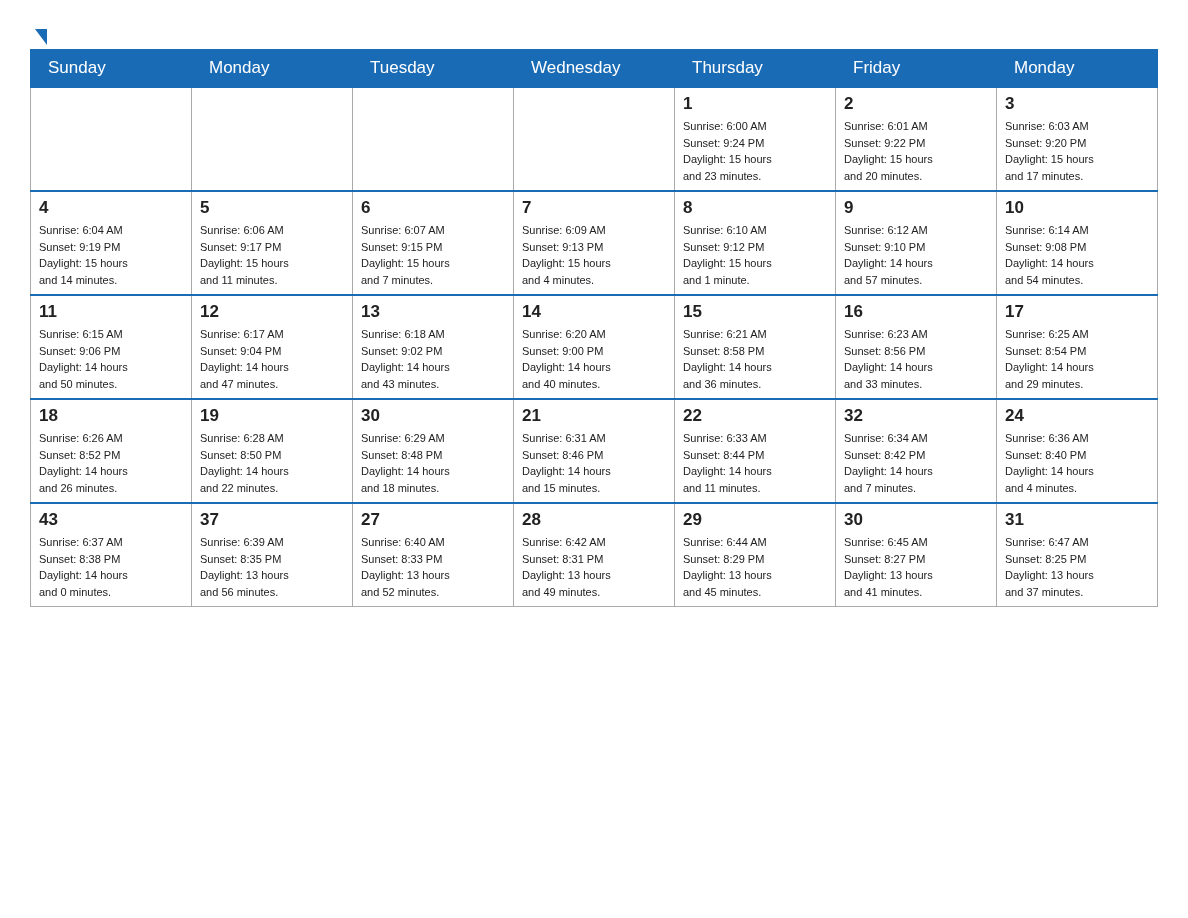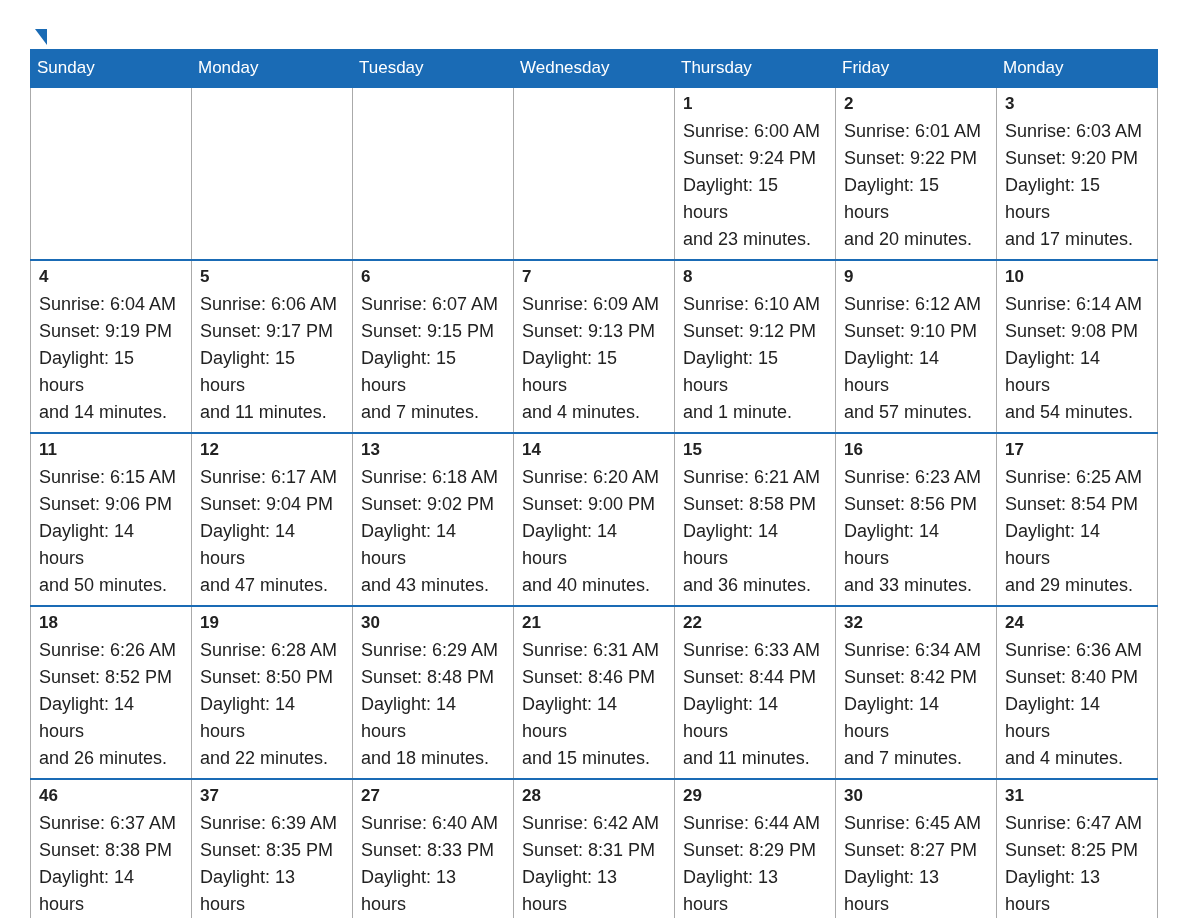--- a/index.html
+++ b/index.html
@@ -53,21 +53,21 @@
     .calendar {
       width: 100%;
       border-collapse: collapse;
       margin-top: 8px;
     }
     .calendar thead tr th {
       background: #1a6bb5;
       color: #fff;
       font-size: 17px;
       font-weight: normal;
-      padding: 8px 6px;
+      padding: 8px 17px;
       text-align: left;
       border: 1px solid #1a6bb5;
     }
     .calendar tbody tr td {
       vertical-align: top;
       border: 1px solid #aaa;
       border-top: 2px solid #1a6bb5;
       padding: 6px 8px;
       width: 14.28%;
       min-height: 110px;
@@ -75,21 +75,21 @@
       color: #222;
     }
     .day-number {
       font-size: 17px;
       font-weight: bold;
       color: #222;
       display: block;
       margin-bottom: 4px;
     }
     .day-info {
-      font-size: 18px;
+      font-size: 11px;
       color: #222;
       line-height: 1.5;
     }
   </style>
 </head>
 <body>
 
 <div class="header-area">
   <div class="logo">
     <div style="display:flex; align-items:center; gap:2px;">
@@ -220,21 +220,21 @@
           <span class="day-number">32</span>
           <div class="day-info">Sunrise: 6:34 AM<br>Sunset: 8:42 PM<br>Daylight: 14 hours<br>and 7 minutes.</div>
         </td>
         <td>
           <span class="day-number">24</span>
           <div class="day-info">Sunrise: 6:36 AM<br>Sunset: 8:40 PM<br>Daylight: 14 hours<br>and 4 minutes.</div>
         </td>
       </tr>
       <tr>
         <td>
-          <span class="day-number">46</span>
+          <span class="day-number">43</span>
           <div class="day-info">Sunrise: 6:37 AM<br>Sunset: 8:38 PM<br>Daylight: 14 hours<br>and 0 minutes.</div>
         </td>
         <td>
           <span class="day-number">37</span>
           <div class="day-info">Sunrise: 6:39 AM<br>Sunset: 8:35 PM<br>Daylight: 13 hours<br>and 56 minutes.</div>
         </td>
         <td>
           <span class="day-number">27</span>
           <div class="day-info">Sunrise: 6:40 AM<br>Sunset: 8:33 PM<br>Daylight: 13 hours<br>and 52 minutes.</div>
         </td>

